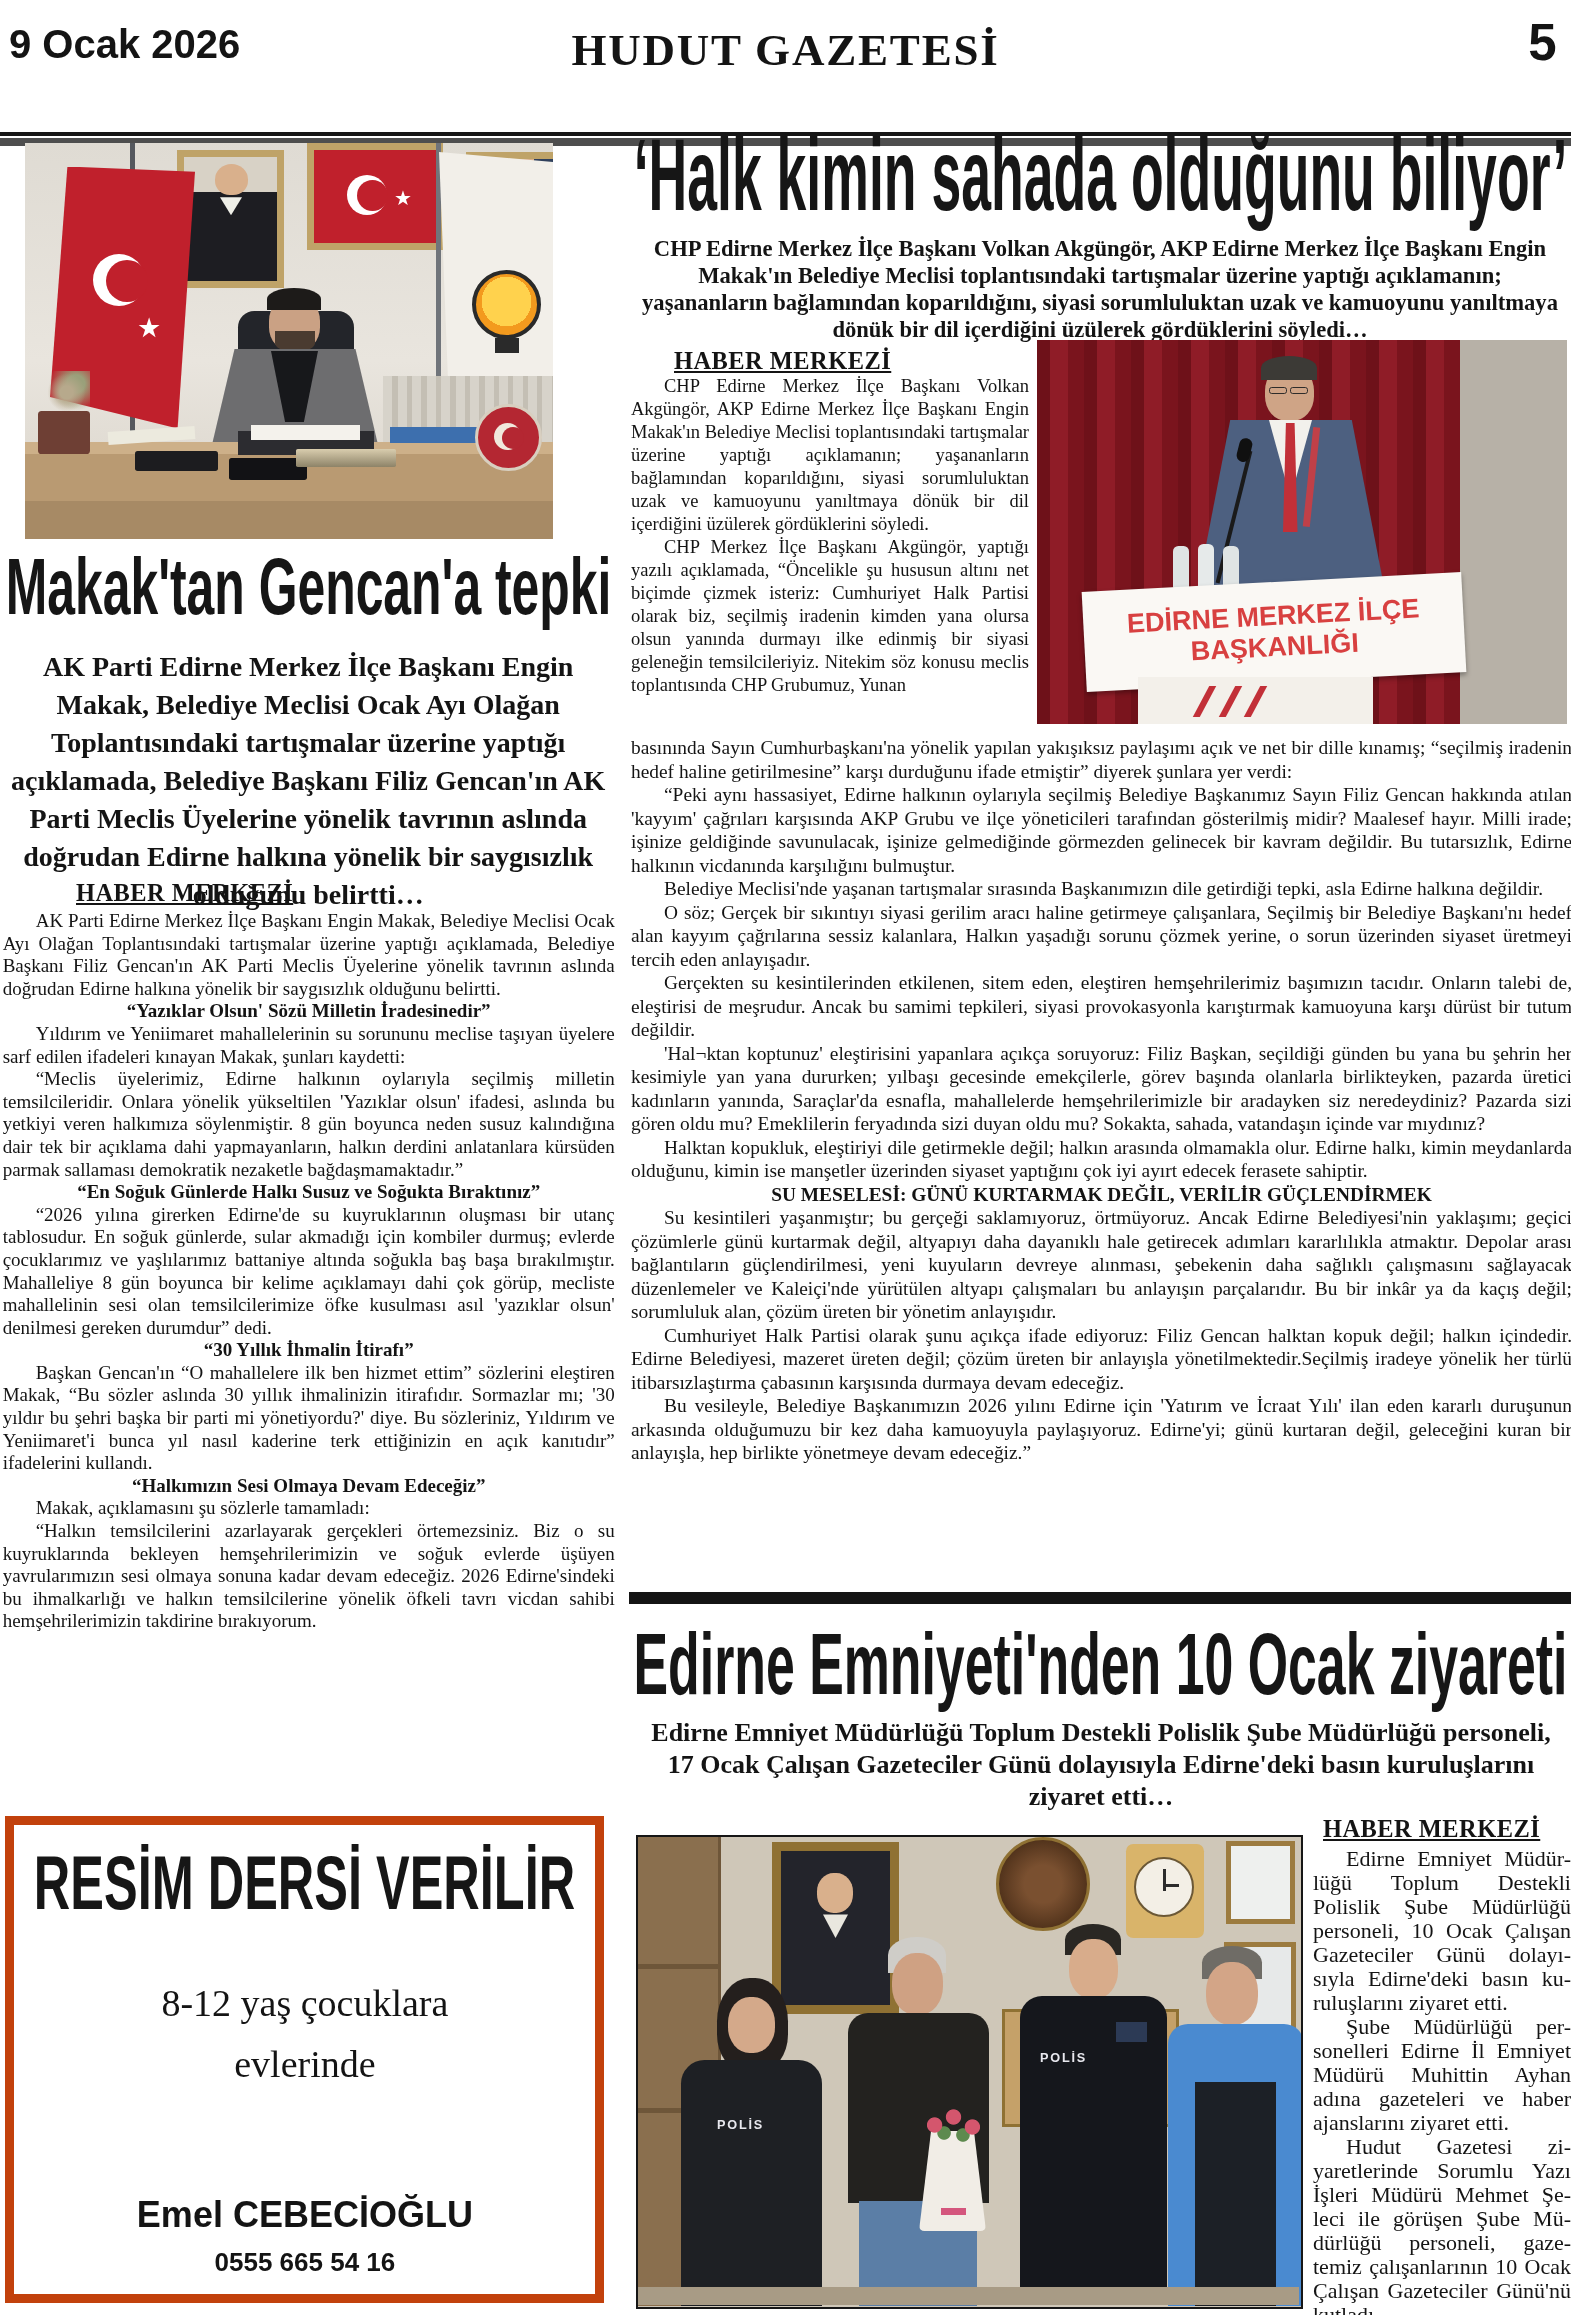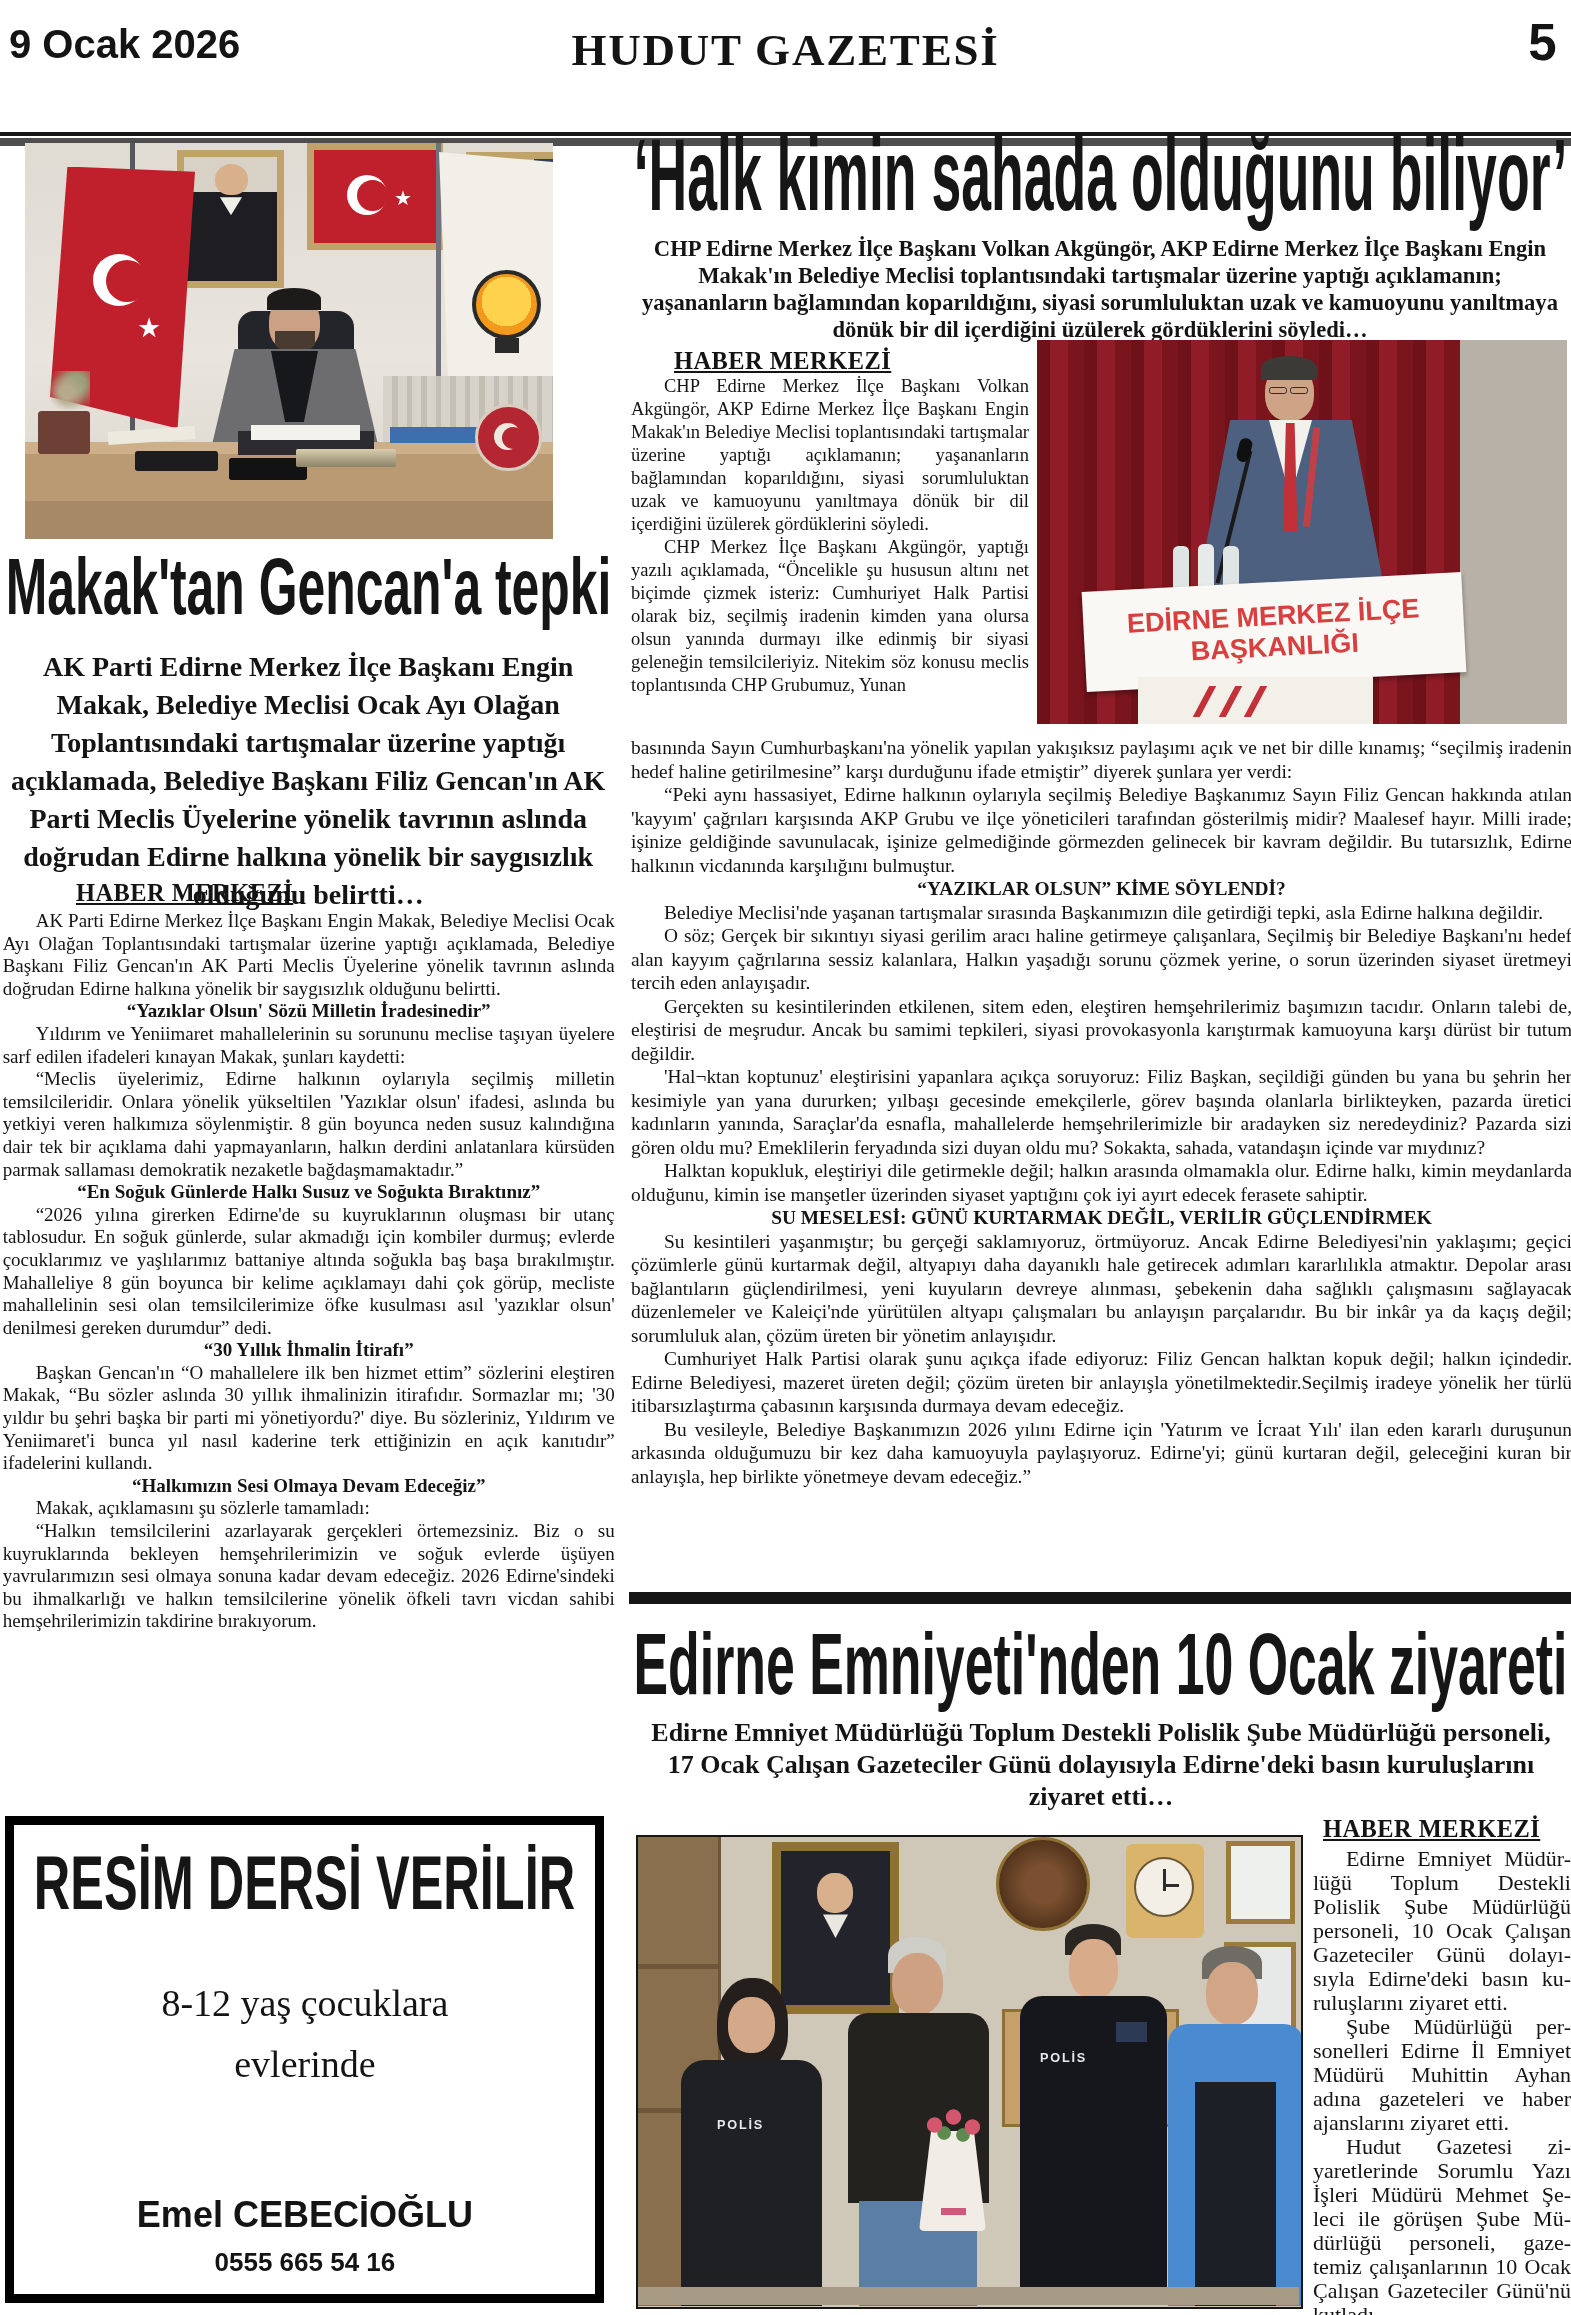--- a/index.html
+++ b/index.html
@@ -21,21 +21,21 @@
   .byline { font-weight:bold; font-size:24.4px; text-decoration:underline; letter-spacing:0.5px; }
   .bodytxt { text-align:justify; }
   .bodytxt p { margin:0; text-indent:33px; }
   .bodytxt p.noind { text-indent:0; }
   .bodytxt p.h { font-weight:bold; text-align:center; text-indent:0; }
   .left-body  { font-size:19px;   line-height:22.6px; }
   .right-col  { font-size:18.5px; line-height:23px; }
   .right-body { font-size:19.4px; line-height:23.5px; }
   .bot-col    { font-size:22px;   line-height:24px; }
   
-  .adbox { border:9px solid #000000; background:#fff; }
+  .adbox { border:9px solid #c2410c; background:#fff; }
   .ad-line { width:100%; text-align:center; font-size:38px; }
   .ad-name { width:100%; text-align:center; font-family:"Liberation Sans",sans-serif; font-weight:bold; font-size:36px; }
   
   .ph { position:absolute; }
   .photo1 { background:linear-gradient(180deg,#dfdbd3 0%,#e9e5de 55%,#d8d2c8 100%); overflow:hidden; }
   .photo2 { background:repeating-linear-gradient(90deg,#6e1119 0 12.7px,#8f1c27 12.7px 31px,#7a141d 31px 47px); overflow:hidden; }
   .photo3 { background:#cfc7b8; border:2.7px solid #161616; overflow:hidden; }
   .podium-text { font-family:"Liberation Sans",sans-serif; font-weight:bold; color:#d84040; text-align:center; line-height:1.15; }
   .polis { font-family:"Liberation Sans",sans-serif; font-weight:bold; color:#e8e8ee; letter-spacing:1.8px; font-size:12.7px; }
 </style>
@@ -173,21 +173,20 @@
   <div class="ph" style="left:101px; top:337px; width:235px; height:47px; background:#f3f0ea;">
     <div class="ph" style="left:63px; top:9px; width:7.2px; height:31px; background:#c23038; transform:skewX(-28deg);"></div>
     <div class="ph" style="left:89px; top:9px; width:7.2px; height:31px; background:#c23038; transform:skewX(-28deg);"></div>
     <div class="ph" style="left:114px; top:9px; width:7.2px; height:31px; background:#c23038; transform:skewX(-28deg);"></div>
   </div>
 </div>
 
 <div class="abs bodytxt right-body" style="left:631px; top:736px; width:941px;">
   <p class="noind">basınında Sayın Cumhurbaşkanı'na yönelik yapılan yakışıksız paylaşımı açık ve net bir dille kınamış; “seçilmiş iradenin hedef haline getirilmesine” karşı durduğunu ifade etmiştir” diyerek şunlara yer verdi:</p>
   <p>“Peki aynı hassasiyet, Edirne halkının oylarıyla seçilmiş Belediye Başkanımız Sayın Filiz Gencan hakkında atılan 'kayyım' çağrıları karşısında AKP Grubu ve ilçe yöneticileri tarafından gösterilmiş midir? Maalesef hayır. Milli irade; işinize geldiğinde savunulacak, işinize gelmediğinde görmezden gelinecek bir kavram değildir. Bu tutarsızlık, Edirne halkının vicdanında karşılığını bulmuştur.</p>
-  <p class="h">“YAZIKLAR OLSUN” KİME SÖYLENDİ?</p>
   <p>Belediye Meclisi'nde yaşanan tartışmalar sırasında Başkanımızın dile getirdiği tepki, asla Edirne halkına değildir.</p>
   <p>O söz; Gerçek bir sıkıntıyı siyasi gerilim aracı haline getirmeye çalışanlara, Seçilmiş bir Belediye Başkanı'nı hedef alan kayyım çağrılarına sessiz kalanlara, Halkın yaşadığı sorunu çözmek yerine, o sorun üzerinden siyaset üretmeyi tercih eden anlayışadır.</p>
   <p>Gerçekten su kesintilerinden etkilenen, sitem eden, eleştiren hemşehrilerimiz başımızın tacıdır. Onların talebi de, eleştirisi de meşrudur. Ancak bu samimi tepkileri, siyasi provokasyonla karıştırmak kamuoyuna karşı dürüst bir tutum değildir.</p>
   <p>'Hal¬ktan koptunuz' eleştirisini yapanlara açıkça soruyoruz: Filiz Başkan, seçildiği günden bu yana bu şehrin her kesimiyle yan yana dururken; yılbaşı gecesinde emekçilerle, görev başında olanlarla birlikteyken, pazarda üretici kadınların yanında, Saraçlar'da esnafla, mahallelerde hemşehrilerimizle bir aradayken siz neredeydiniz? Pazarda sizi gören oldu mu? Emeklilerin feryadında sizi duyan oldu mu? Sokakta, sahada, vatandaşın içinde var mıydınız?</p>
   <p>Halktan kopukluk, eleştiriyi dile getirmekle değil; halkın arasında olmamakla olur. Edirne halkı, kimin meydanlarda olduğunu, kimin ise manşetler üzerinden siyaset yaptığını çok iyi ayırt edecek ferasete sahiptir.</p>
   <p class="h">SU MESELESİ: GÜNÜ KURTARMAK DEĞİL, VERİLİR GÜÇLENDİRMEK</p>
   <p>Su kesintileri yaşanmıştır; bu gerçeği saklamıyoruz, örtmüyoruz. Ancak Edirne Belediyesi'nin yaklaşımı; geçici çözümlerle günü kurtarmak değil, altyapıyı daha dayanıklı hale getirecek adımları kararlılıkla atmaktır. Depolar arası bağlantıların güçlendirilmesi, yeni kuyuların devreye alınması, şebekenin daha sağlıklı çalışmasını sağlayacak düzenlemeler ve Kaleiçi'nde yürütülen altyapı çalışmaları bu anlayışın parçalarıdır. Bu bir inkâr ya da kaçış değil; sorumluluk alan, çözüm üreten bir yönetim anlayışıdır.</p>
   <p>Cumhuriyet Halk Partisi olarak şunu açıkça ifade ediyoruz: Filiz Gencan halktan kopuk değil; halkın içindedir. Edirne Belediyesi, mazeret üreten değil; çözüm üreten bir anlayışla yönetilmektedir.Seçilmiş iradeye yönelik her türlü itibarsızlaştırma çabasının karşısında durmaya devam edeceğiz.</p>
   <p>Bu vesileyle, Belediye Başkanımızın 2026 yılını Edirne için 'Yatırım ve İcraat Yılı' ilan eden kararlı duruşunun arkasında olduğumuzu bir kez daha kamuoyuyla paylaşıyoruz. Edirne'yi; günü kurtaran değil, geleceğini kuran bir anlayışla, hep birlikte yönetmeye devam edeceğiz.”</p>
 </div>

